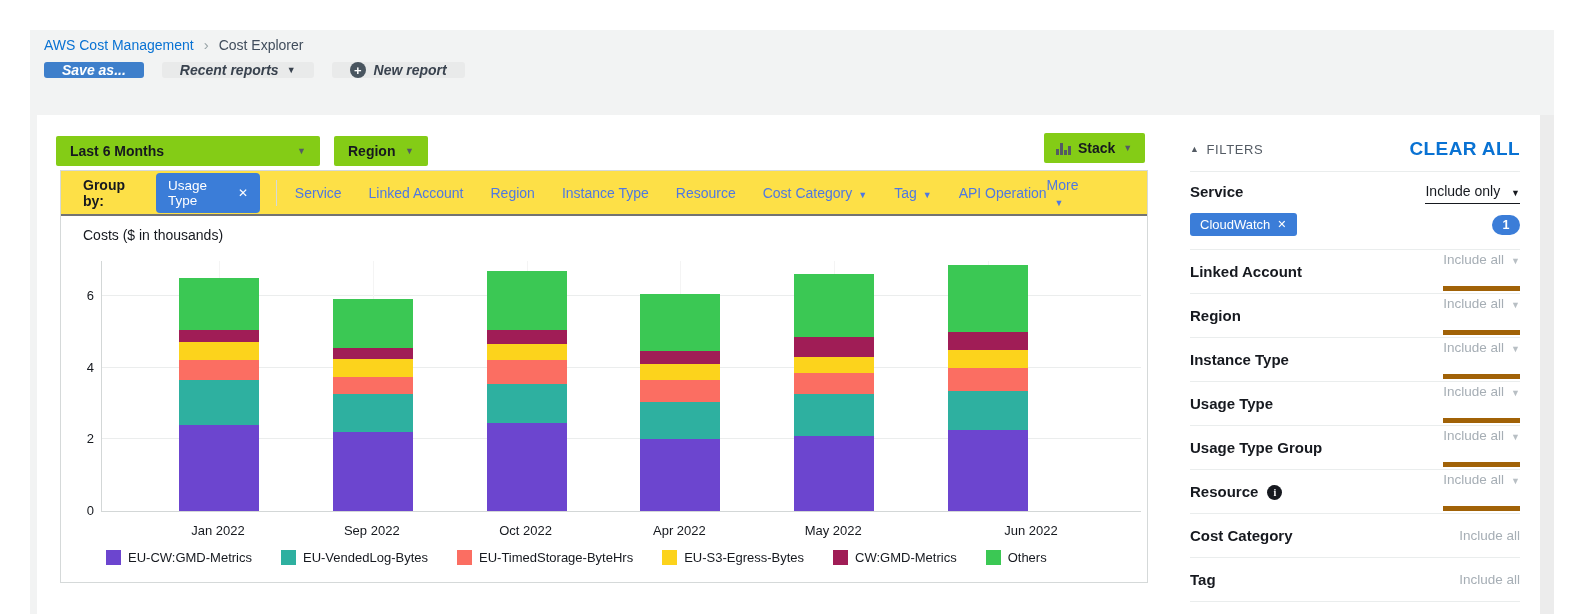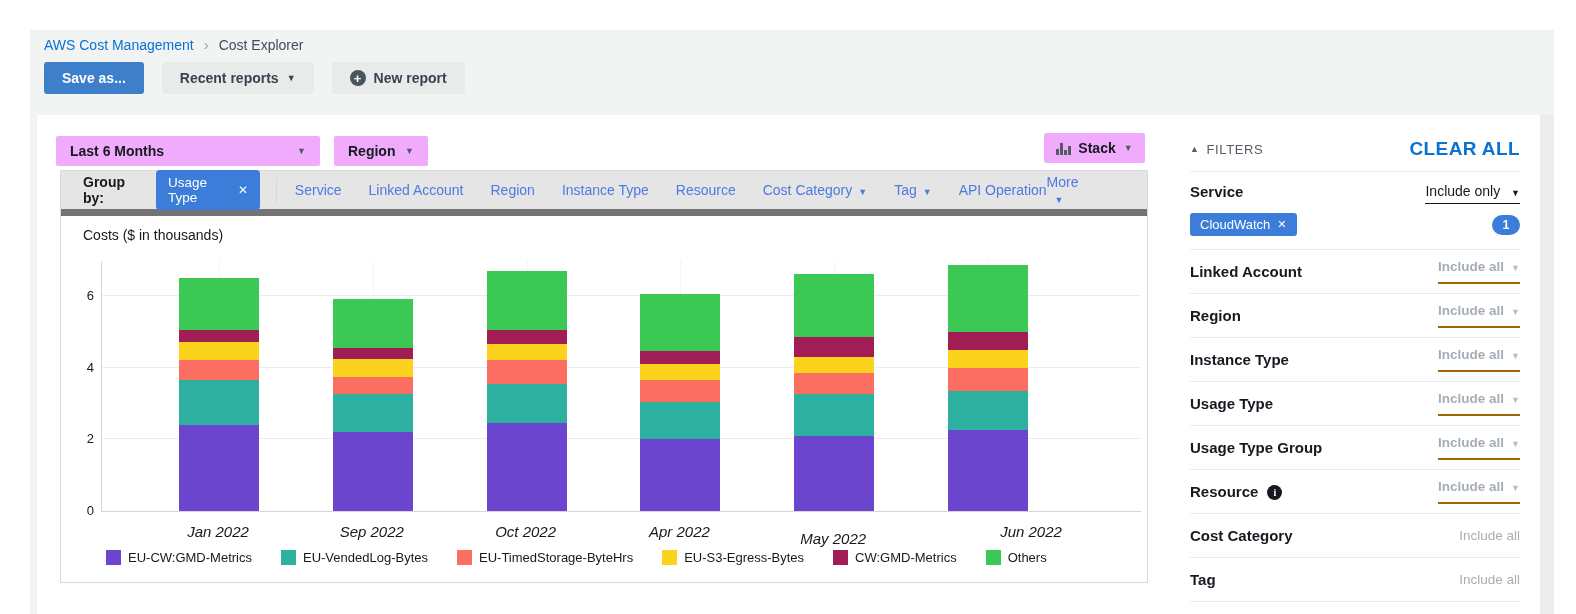--- a/index.html
+++ b/index.html
@@ -7,54 +7,54 @@
     font-family:"Liberation Sans","DejaVu Sans",sans-serif; color:#16191f; }
 
   
   .top-band { position:absolute; left:30px; top:30px; width:1524px; height:85px; background:#f2f3f3; }
   .left-strip { position:absolute; left:30px; top:115px; width:7px; height:499px; background:#f2f3f3; }
   .breadcrumb { position:absolute; left:44px; top:36px; font-size:14px; display:flex; align-items:center; gap:10px; }
   .bc-link { color:#0972d3; cursor:pointer; }
   .bc-sep { color:#99a4a7; font-size:15px; }
   .bc-current { color:#414d5c; }
   .btn-row { position:absolute; left:44px; top:62px; display:flex; gap:18px; }
-  .btn { height:32px; border-radius:3px; font-size:14px; font-weight:bold; display:flex; align-items:center; justify-content:center; padding:0 18px; cursor:pointer; }
+  .btn { height:16px; border-radius:3px; font-size:14px; font-weight:bold; display:flex; align-items:center; justify-content:center; padding:0 18px; cursor:pointer;font-style:italic; }
   .btn-primary { background:#3e7fcb; color:#ffffff; }
   .btn-gray { background:#e9eaea; color:#39424e; }
   .caret { font-size:9px; line-height:1; margin-left:8px; }
   .plus-circle { width:16px; height:16px; border-radius:50%; background:#49555f; color:#fff; font-size:13px; font-weight:bold; display:flex; align-items:center; justify-content:center; margin-right:8px; line-height:1; }
 
   
-  .ctrl { position:absolute; height:30px; background:#f0abfc; border-radius:2px; display:flex; align-items:center; font-size:14px; font-weight:bold; color:#16191f; cursor:pointer; }
+  .ctrl { position:absolute; height:30px; background:#84cc16; border-radius:2px; display:flex; align-items:center; font-size:14px; font-weight:bold; color:#16191f; cursor:pointer; }
   .ctrl .caret { color:#545b64; }
   #date-range { left:56px; top:136px; width:264px; padding:0 14px; justify-content:space-between; }
   #granularity { left:334px; top:136px; width:94px; padding:0 14px; justify-content:space-between; }
-  #stack-btn { left:1044px; top:133px; width:101px; padding:0 12px; justify-content:center; }
+  #stack-btn { left:1044px; top:133px; width:101px; padding:0 12px; }
   #stack-btn svg { margin-right:7px; }
 
   
   .chart-card { position:absolute; left:60px; top:170px; width:1088px; height:413px; background:#fff; border:1px solid #d5d9d9; }
-  .groupby-row { height:45px; background:#e5e5e5; border-bottom:7px solid #737373; display:flex; align-items:center; padding:0 22px; font-size:14px; }
+  .groupby-row { height:45px; background:#fde047; border-bottom:2px solid #737373; display:flex; align-items:center; padding:0 22px; font-size:14px; }
   .gb-label { font-weight:bold; margin-right:14px; }
   .gb-tag { background:#3b7dd8; color:#fff; border-radius:4px; padding:5px 12px; font-size:13.5px; display:flex; align-items:center; gap:9px; cursor:pointer; }
   .gb-x { font-weight:bold; font-size:12px; }
   .gb-div { width:1px; height:26px; background:#d5d9d9; margin:0 18px 0 16px; }
   .gb-links { display:flex; align-items:center; gap:27px; flex:1; }
   .gb-link { color:#4f78e2; cursor:pointer; white-space:nowrap; }
   .gb-link .caret { margin-left:6px; }
   .gb-more { margin-left:auto; margin-right:32px; color:#4f78e2; cursor:pointer; }
 
   .chart-title { position:absolute; left:22px; top:56px; font-size:14px; color:#16191f; }
   .plot { position:absolute; left:40px; top:90px; width:1040px; height:251px; border-left:1px solid #d3d7d7; border-bottom:1px solid #d3d7d7; }
   .hgrid { position:absolute; left:0; width:100%; height:1px; background:#ebeded; }
   .vgrid { position:absolute; top:0; width:1px; height:100%; background:#f4f4f4; }
   .ylabel { position:absolute; left:0; width:33px; text-align:right; font-size:13px; color:#16191f; }
   .bar { position:absolute; bottom:0; width:80px; }
   .seg { position:absolute; left:0; width:100%; }
-  .xlabel { position:absolute; top:352px; width:120px; text-align:center; font-size:15px; color:#16191f;font-style:italic; }
+  .xlabel { position:absolute; top:352px; width:120px; text-align:center; font-size:13px; color:#16191f; }
   .legend { position:absolute; left:45px; top:379px; display:flex; align-items:center; gap:29px; }
   .leg-item { display:flex; align-items:center; gap:7px; font-size:13px; color:#16191f; white-space:nowrap; }
   .swatch { width:15px; height:15px; }
 
   
   .filters { position:absolute; left:1190px; top:138px; width:330px; }
   .f-header { display:flex; justify-content:space-between; align-items:center; padding-bottom:11px; border-bottom:1px solid #eaeded; }
   .f-title { font-size:13px; color:#545b64; letter-spacing:0.6px; display:flex; align-items:center; cursor:pointer; }
   .f-title .tri { font-size:9px; margin-right:7px; }
   .f-clear { font-size:19px; font-weight:bold; color:#0972d3; letter-spacing:0.4px; cursor:pointer; }
@@ -62,21 +62,21 @@
   .fs-row1 { display:flex; justify-content:space-between; align-items:flex-start; }
   .f-label { font-size:15px; font-weight:bold; color:#16191f; }
   .inc-only { font-size:14px; color:#16191f; border-bottom:1px solid #16191f; padding-bottom:4px; cursor:pointer; }
   .inc-only .caret { margin-left:7px; }
   .fs-row2 { display:flex; justify-content:space-between; align-items:center; margin-top:9px; }
   .f-pill { background:#3b7dd8; color:#fff; border-radius:3px; padding:4px 10px; font-size:13px; display:flex; align-items:center; gap:7px; cursor:pointer; }
   .f-pill .gb-x { font-size:11px; }
   .f-badge { background:#3b7dd8; color:#fff; border-radius:10px; min-width:28px; height:20px; font-size:12.5px; font-weight:bold; display:flex; align-items:center; justify-content:center; }
   .f-row { height:44px; display:flex; justify-content:space-between; align-items:center; border-bottom:1px solid #eaeded; }
   .f-val { font-size:13.5px; color:#a6aeb5; cursor:pointer; }
-  .f-val.underlined { border-bottom:2px solid #a16207; padding-bottom:8px;font-weight:bold; }
+  .f-val.underlined { border-bottom:5px solid #a16207; padding-bottom:19px; }
   .f-val .caret { margin-left:7px; color:#b8bfc4; }
   .info-i { display:inline-flex; width:15px; height:15px; border-radius:50%; background:#16191f; color:#fff; font-size:10px; font-weight:bold; align-items:center; justify-content:center; margin-left:9px; vertical-align:1px; font-family:"Liberation Serif",serif; }
   .more-filters { padding-top:13px; font-size:14px; color:#4f78e2; cursor:pointer; }
   .more-filters .caret { margin-left:6px; }
 
   .scrollbar { position:absolute; left:1540px; top:115px; width:14px; height:499px; background:#ececec; }
 </style>
 </head>
 <body>
 
@@ -209,21 +209,21 @@
       <div class="ylabel" style="top: 332px;">0</div>
       <div class="ylabel" style="top: 260.286px;">2</div>
       <div class="ylabel" style="top: 188.571px;">4</div>
       <div class="ylabel" style="top: 116.857px;">6</div>
     </div>
   <div id="xlabels">
       <div class="xlabel" style="left: 97px;">Jan 2022</div>
       <div class="xlabel" style="left: 250.8px;">Sep 2022</div>
       <div class="xlabel" style="left: 404.6px;">Oct 2022</div>
       <div class="xlabel" style="left: 558.4px;">Apr 2022</div>
-      <div class="xlabel" style="left: 712.2px; margin-top: 7px;">May 2022</div>
+      <div class="xlabel" style="left: 712.2px;">May 2022</div>
       <div class="xlabel" style="left: 910px; text-align: center;">Jun 2022</div>
     </div>
   <div class="legend" id="legend">
       <span class="leg-item">
         <span class="swatch" style="background: rgb(108, 69, 207);"></span>
         <span>EU-CW:GMD-Metrics</span>
       </span>
       <span class="leg-item">
         <span class="swatch" style="background: rgb(46, 176, 160);"></span>
         <span>EU-VendedLog-Bytes</span>

